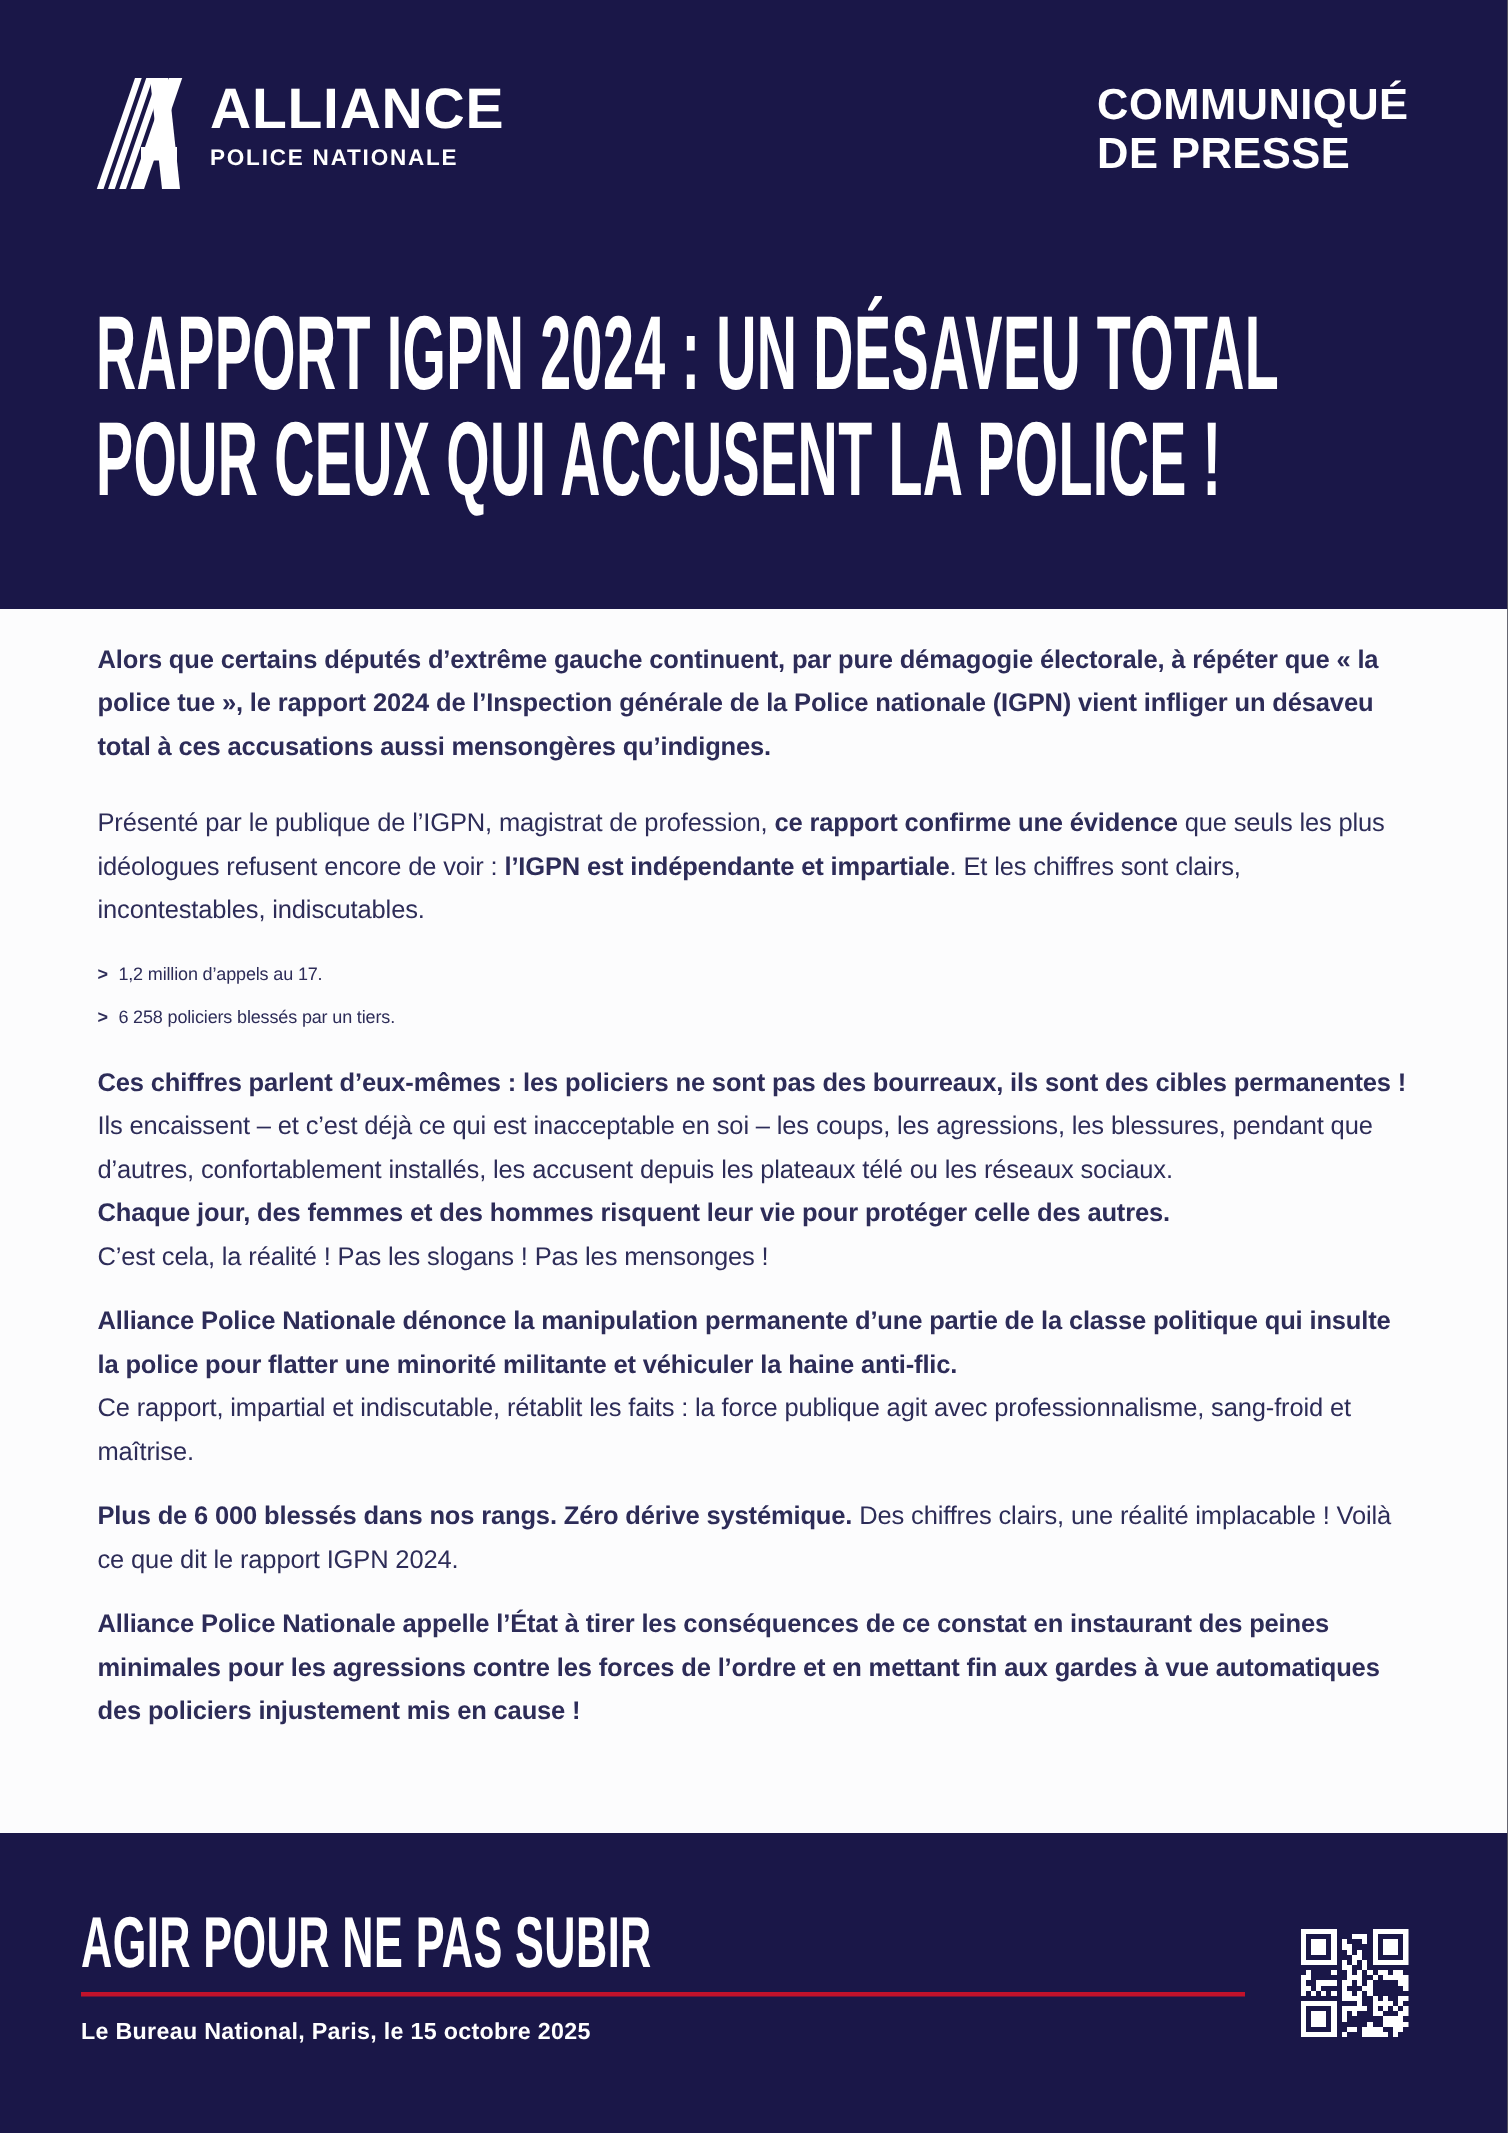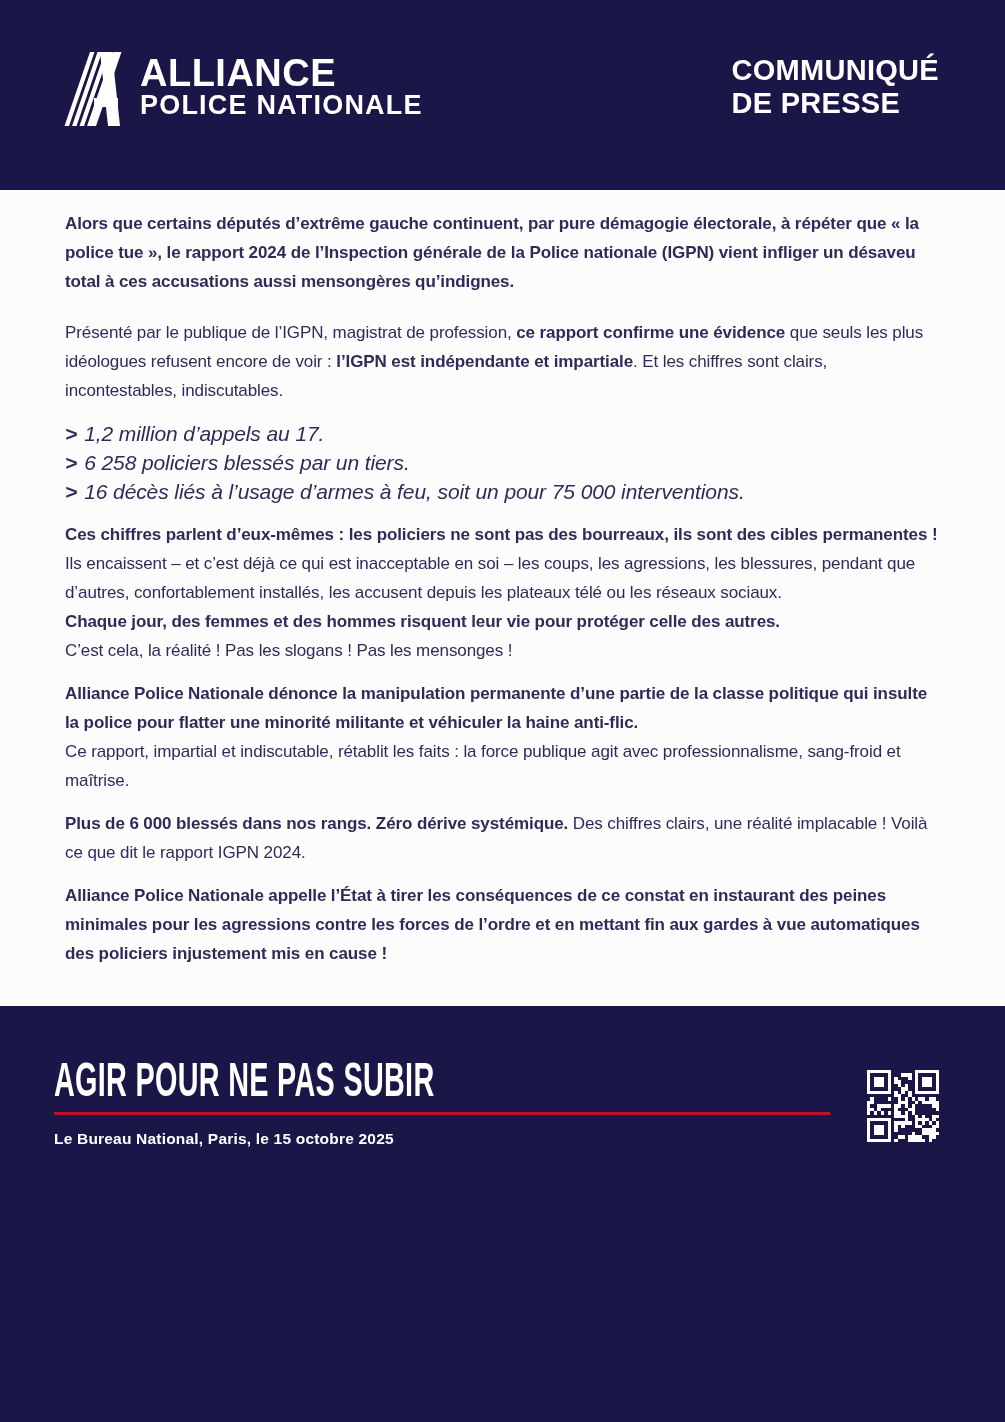--- a/index.html
+++ b/index.html
@@ -16,33 +16,33 @@
     background:var(--navy);
     font-family:"Liberation Sans", sans-serif;
     overflow:hidden;position:relative;
   }
   
   .header{display:flex;justify-content:space-between;align-items:flex-start;padding:52px 66px 0 64px;gap:48px;}
   .logo{display:flex;gap:16px;align-items:flex-start;}
   .logo-icon svg{display:block;}
   .logo-text{color:var(--white);font-weight:bold;padding-top:2px;}
   .logo-line1{font-size:38px;line-height:38px;letter-spacing:0.5px;}
-  .logo-line2{font-size:27px;line-height:27px;letter-spacing:1.2px;}
+  .logo-line2{font-size:15px;line-height:27px;letter-spacing:1.2px;}
   .masthead{color:var(--white);font-weight:bold;font-size:29px;line-height:33px;letter-spacing:0.3px;margin-top:2px;}
   
   .headline{padding:74px 0 0 64px;color:var(--white);font-weight:bold;}
   .headline-line{display:block;font-size:70px;line-height:71px;white-space:nowrap;
     transform:scaleX(0.53);transform-origin:left center;letter-spacing:0.5px;}
   
   .paper{margin-top:64px;background:var(--paper);height:816px;padding:19px 65px 0 65px;overflow:hidden;}
   .para{margin:0 0 14px;font-size:17px;line-height:29px;color:var(--ink);white-space:pre-wrap;letter-spacing:-0.1px;}
   .para:first-child{margin-bottom:22px;}
   .para .b{font-weight:bold;}
   .plist{margin:0 0 14px;}
-  .plist-row{font-size:21px;line-height:29px;color:var(--ink);letter-spacing:-0.1px;font-style:italic;}
+  .plist-row{font-size:12px;line-height:29px;color:var(--ink);letter-spacing:-0.1px;}
   .plist-row .marker{font-weight:bold;margin-right:7px;}
   
   .footer{height:198px;display:flex;justify-content:space-between;align-items:flex-start;padding:0 66px 0 54px;}
   .footer-left{width:776px;padding-top:50px;}
   .slogan{color:var(--white);font-weight:bold;font-size:48px;line-height:48px;white-space:nowrap;
     display:block;transform:scaleX(0.60);transform-origin:left center;letter-spacing:0.5px;}
   .redline{height:3px;background:var(--red);margin-top:8px;width:100%;}
   .dateline{color:var(--white);font-weight:bold;font-size:15.5px;margin-top:15px;letter-spacing:0.2px;}
   .qr{margin-top:64px;flex:none;}
 </style>
@@ -71,28 +71,31 @@
         <span class="logo-line1" style="display:block">ALLIANCE</span>
         <span class="logo-line2" style="display:block">POLICE NATIONALE</span>
       </span>
     </div>
     <div class="masthead">
       <span style="display:block">COMMUNIQUÉ</span>
       <span style="display:block">DE PRESSE</span>
     </div>
   </div>
 
+  <div class="headline">
+    <span class="headline-line">RAPPORT IGPN 2024 : UN DÉSAVEU TOTAL</span>
+    <span class="headline-line">POUR CEUX QUI ACCUSENT LA POLICE !</span>
+  </div>
 
   <div class="paper">
       <p class="para"><span class="b">Alors que certains députés d’extrême gauche continuent, par pure démagogie électorale, à répéter que « la police tue », le rapport 2024 de l’Inspection générale de la Police nationale (IGPN) vient infliger un désaveu total à ces accusations aussi mensongères qu’indignes.</span></p>
       <p class="para"><span>Présenté par le publique de l’IGPN, magistrat de profession, </span><span class="b">ce rapport confirme une évidence</span><span> que seuls les plus idéologues refusent encore de voir : </span><span class="b">l’IGPN est indépendante et impartiale</span><span>. Et les chiffres sont clairs, incontestables, indiscutables.</span></p>
       <div class="plist">
         <div class="plist-row"><span class="marker">&gt;</span><span>1,2 million d’appels au 17.</span></div>
         <div class="plist-row"><span class="marker">&gt;</span><span>6 258 policiers blessés par un tiers.</span></div>
-        <div class="plist-row"><span class="marker">&gt;</span><span>16 décès liés à l’usage d’armes à feu, soit un pour 75 000 interventions.</span></div>
       </div>
       <p class="para"><span class="b">Ces chiffres parlent d’eux-mêmes : les policiers ne sont pas des bourreaux, ils sont des cibles permanentes ! </span><span>Ils encaissent – et c’est déjà ce qui est inacceptable en soi – les coups, les agressions, les blessures, pendant que d’autres, confortablement installés, les accusent depuis les plateaux télé ou les réseaux sociaux.</span><span class="b">
 Chaque jour, des femmes et des hommes risquent leur vie pour protéger celle des autres.</span><span>
 C’est cela, la réalité ! Pas les slogans ! Pas les mensonges !</span></p>
       <p class="para"><span class="b">Alliance Police Nationale dénonce la manipulation permanente d’une partie de la classe politique qui insulte la police pour flatter une minorité militante et véhiculer la haine anti-flic.</span><span>
 Ce rapport, impartial et indiscutable, rétablit les faits : la force publique agit avec professionnalisme, sang-froid et maîtrise.</span></p>
       <p class="para"><span class="b">Plus de 6 000 blessés dans nos rangs. Zéro dérive systémique.</span><span> Des chiffres clairs, une réalité implacable ! Voilà ce que dit le rapport IGPN 2024.</span></p>
       <p class="para"><span class="b">Alliance Police Nationale appelle l’État à tirer les conséquences de ce constat en instaurant des peines minimales pour les agressions contre les forces de l’ordre et en mettant fin aux gardes à vue automatiques des policiers injustement mis en cause !</span></p>
     </div>
 

